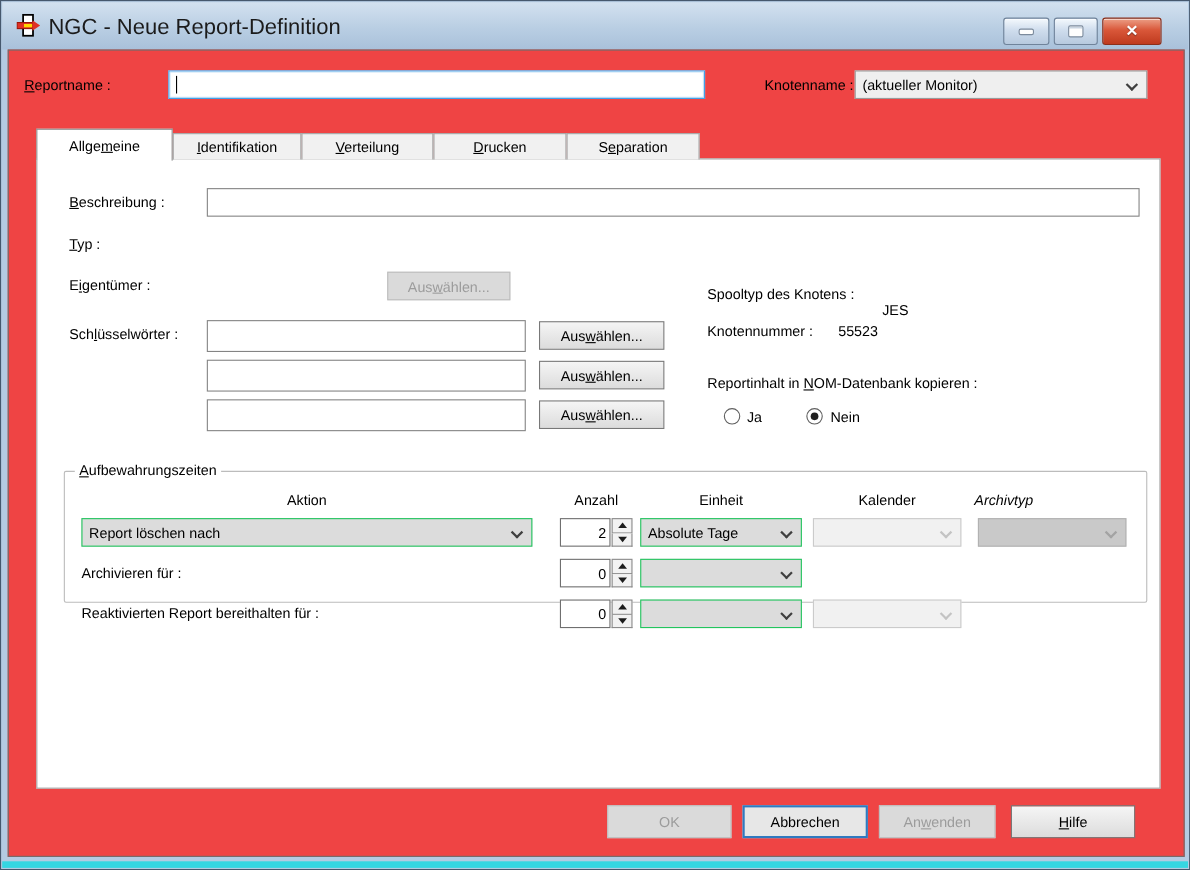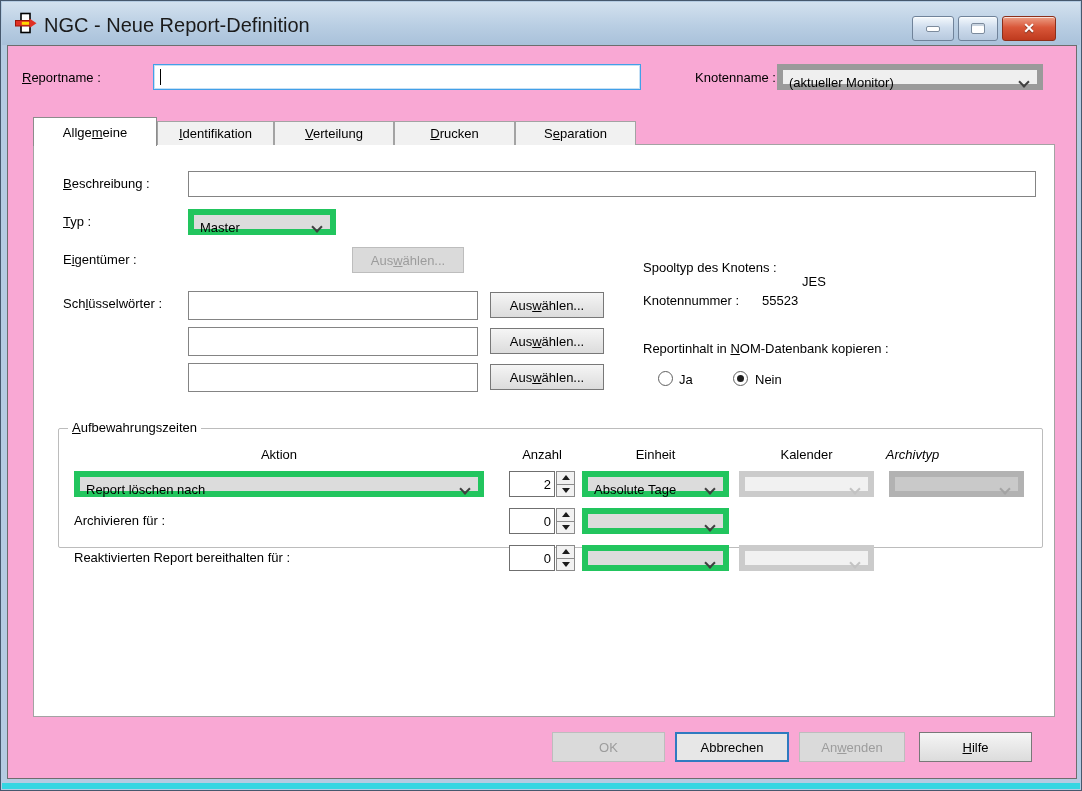--- a/index.html
+++ b/index.html
@@ -18,30 +18,30 @@
   .winbtn{height:25px;border:1px solid #70839a;border-radius:3px;
     background:linear-gradient(#f4f9fd,#cfdded 45%,#b7c9de);
     box-shadow:inset 0 1px 0 rgba(255,255,255,.7);
     display:flex;align-items:center;justify-content:center;cursor:pointer;}
   .winbtn.min{width:42px;} .winbtn.max{width:40px;} 
   .winbtn.close{width:54px;border-color:#8c2f1a;background:linear-gradient(#ec9f86,#d95739 45%,#bf3a1e);}
   .glyph-min{width:14px;height:6px;background:#fefefe;border:1px solid #7c8b9d;border-radius:2px;}
   .glyph-max{width:14px;height:11px;background:#fefefe;border:1px solid #7c8b9d;border-radius:2px;box-shadow:inset 0 2px 0 #c9d4e0;}
   .glyph-close::before{content:"\2715";color:#fff;font-weight:bold;font-size:14px;line-height:1;text-shadow:0 1px 1px rgba(0,0,0,.45);}
 
-  .client{position:absolute;left:6px;top:44px;width:1070px;height:734px;background:#f9a8d4;border:1px solid #6d6d6d;}
+  .client{position:absolute;left:6px;top:44px;width:1070px;height:734px;background:#ef4444;border:1px solid #6d6d6d;}
 
   
   .lbl{position:absolute;height:16px;line-height:16px;white-space:nowrap;}
   .textfield{position:absolute;height:26px;background:#fff;border:1px solid #848484;}
   .textfield input{position:absolute;inset:0;border:none;outline:none;background:transparent;font:inherit;padding:0 5px;width:100%;height:100%;}
   .textfield.focused{border:1px solid #42a0e8;box-shadow:inset 0 0 0 1px rgba(92,166,227,.35);}
   .caret{position:absolute;left:6px;top:4px;width:1px;height:16px;background:#000;}
 
-  .combo{position:absolute;height:26px;background:#dcdcdc;border:6px solid #22c55e;text-align:center;}
+  .combo{position:absolute;height:26px;background:#dcdcdc;border:1px solid #22c55e;text-align:center;}
   .combo .combo-val{position:absolute;left:6px;top:5px;line-height:16px;white-space:nowrap;}
   .chev{position:absolute;right:9px;top:8px;width:8px;height:8px;border-right:2px solid #3f3f3f;border-bottom:2px solid #3f3f3f;transform:rotate(45deg);}
   .combo.flat{background:#efefef;border-color:#9a9a9a;}
   .combo.dis-light{background:#f1f1f1;border-color:#cbcbcb;}
   .combo.dis-light .chev{border-color:#c3c3c3;}
   .combo.dis-gray{background:#c9c9c9;border-color:#b2b2b2;}
   .combo.dis-gray .chev{border-color:#a3a3a3;}
 
   .btn{position:absolute;height:26px;background:linear-gradient(#f5f5f5,#dcdcdc);border:1px solid #787878;
     display:flex;align-items:center;justify-content:center;white-space:nowrap;cursor:pointer;}
@@ -132,24 +132,20 @@
     </div>
 
     <div class="panel">
 
       <label class="lbl" style="left:29px;top:31px;"><span></span><u>B</u><span>eschreibung :</span></label>
       <div class="textfield" style="left:154px;top:26px;width:848px;">
         <input value="" style="">
       </div>
 
       <label class="lbl" style="left:29px;top:69px;"><span></span><u>T</u><span>yp :</span></label>
-      <div class="combo" style="left:154px;top:64px;width:148px;">
-        <span class="combo-val">Master</span>
-        <span class="chev"></span>
-      </div>
 
       <label class="lbl" style="left:29px;top:107px;"><span>E</span><u>i</u><span>gentümer :</span></label>
       <div class="btn disabled" style="left:318px;top:102px;width:112px;">
             <span><span>Aus</span><u>w</u><span>ählen...</span></span>
           </div>
 
       <label class="lbl" style="left:609px;top:115px;">Spooltyp des Knotens :</label>
       <span class="lbl" style="left:768px;top:129px;text-align:center;">JES</span>
       <label class="lbl" style="left:609px;top:148px;">Knotennummer :</label>
       <span class="lbl" style="left:728px;top:148px;">55523</span>

